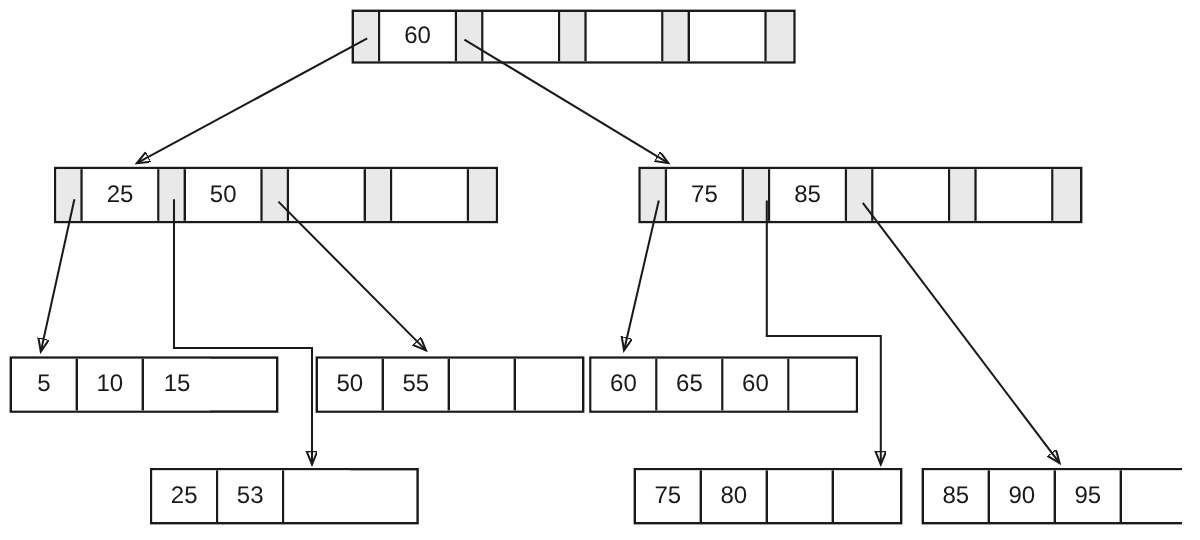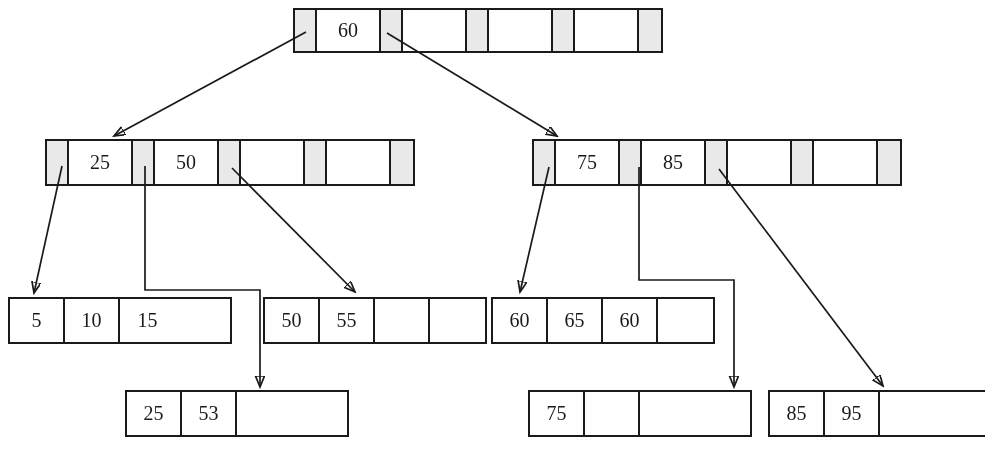--- a/index.html
+++ b/index.html
@@ -6,21 +6,21 @@
     margin: 0;
     padding: 0;
     background: #ffffff;
   }
   .canvas {
     position: relative;
     width: 985px;
     height: 450px;
     background: #ffffff;
     overflow: hidden;
-    font-family: Liberation Serif, serif;
+    font-family: Liberation Sans, sans-serif;
   }
   
   .node {
     position: absolute;
     display: flex;
     border: 2px solid #1a1a1a;
     background: #ffffff;
     box-sizing: border-box;
   }
   .node > div {
@@ -152,26 +152,28 @@
   </div>
 
   <div class="leaf leaf-25-30">
     <div>25</div>
     <div>53</div>
     <div></div>
   </div>
 
   <div class="leaf leaf-75-80">
     <div>75</div>
+    <div>80</div>
     <div></div>
     <div></div>
   </div>
 
   <div class="leaf leaf-85-95">
     <div>85</div>
+    <div>90</div>
     <div>95</div>
     <div></div>
   </div>
 
   <svg class="arrows" viewBox="0 0 1000 450">
     <defs>
       <marker id="ah" markerUnits="userSpaceOnUse" markerWidth="13" markerHeight="11" refX="11" refY="4.5" orient="auto">
         <path d="M0,0 L11,4.5 L0,9 z" fill="#1a1a1a" stroke="none"></path>
       </marker>
     </defs>

